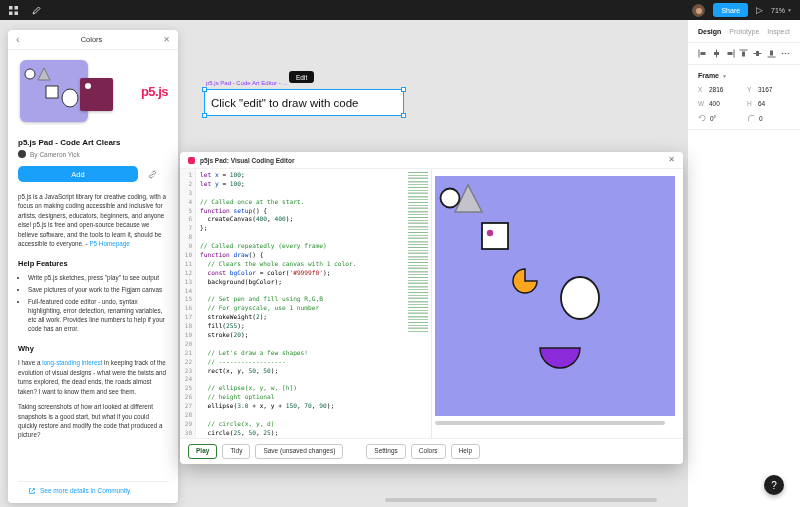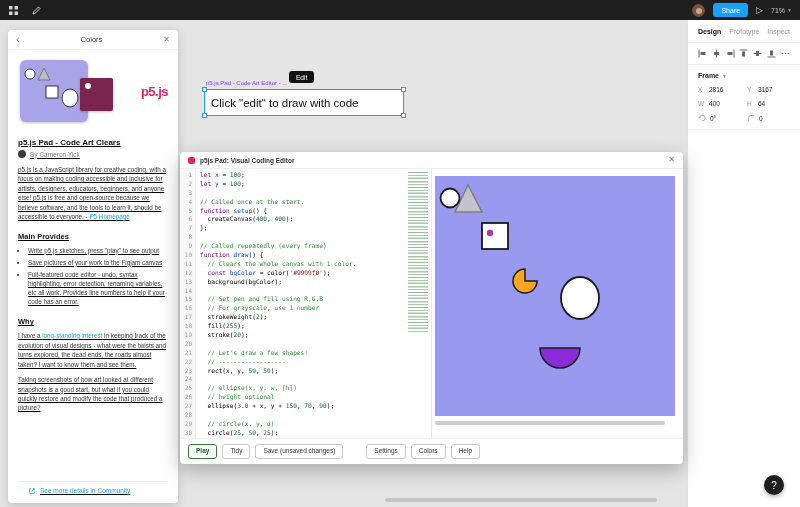--- a/index.html
+++ b/index.html
@@ -18,21 +18,21 @@
   .present-ic { color:#d0d0d0; font-size:9px; line-height:1; }
   .zoom { color:#cfcfcf; font-size:7px; display:flex; align-items:center; gap:2px; }
   .zoom .caret { font-size:5px; color:#9a9a9a; }
 
   
   .left-panel { position:absolute; left:8px; top:30px; bottom:4px; width:170px; background:#fff; border-radius:4px; box-shadow:0 2px 10px rgba(0,0,0,.18); z-index:20; display:flex; flex-direction:column; overflow:hidden; }
   .lp-header { height:20px; flex:0 0 20px; display:flex; align-items:center; padding:0 8px; border-bottom:1px solid #efefef; }
   .lp-back { color:#888; font-size:11px; line-height:1; cursor:default; }
   .lp-title { flex:1; text-align:center; font-size:7.5px; color:#333; }
   .lp-close { color:#888; font-size:8px; line-height:1; }
-  .lp-body { flex:1; padding:8px 10px 4px 10px; overflow:hidden; display:flex; flex-direction:column;text-decoration:underline; }
+  .lp-body { flex:1; padding:8px 10px 4px 10px; overflow:hidden; display:flex; flex-direction:column; }
   .thumbs { position:relative; height:74px; flex:0 0 74px; margin-bottom:6px; }
   .thumb-main { position:absolute; left:2px; top:2px; width:68px; height:62px; background:#a9a4e9; border-radius:6px; box-shadow:0 1px 3px rgba(0,0,0,.25); }
   .thumb-alt { position:absolute; left:62px; top:20px; width:33px; height:33px; background:#7b2450; border-radius:2px; box-shadow:0 1px 3px rgba(0,0,0,.25); }
   .thumb-alt::after { content:""; position:absolute; left:5px; top:5px; width:6px; height:6px; border-radius:50%; background:#fff; }
   .p5-logo { position:absolute; right:0px; top:26px; font-size:13px; font-weight:bold; color:#ed225d; letter-spacing:-0.5px; }
   .wg-name { font-size:8px; font-weight:bold; color:#111; margin-bottom:3px; }
   .byline { display:flex; align-items:center; gap:4px; font-size:6.5px; color:#777; margin-bottom:7px; }
   .byline .mini-avatar { width:8px; height:8px; border-radius:50%; background:#3b3b3b; }
   .add-row { display:flex; align-items:center; gap:10px; margin-bottom:9px; }
   .add-btn { width:120px; height:16px; background:#18a0fb; color:#fff; border:none; border-radius:5px; font-size:7.5px; font-family:inherit; }
@@ -149,22 +149,30 @@
         </svg>
       </div>
       <div class="thumb-alt"></div>
       <span class="p5-logo">p5.js</span>
     </div>
     <div class="wg-name">p5.js Pad - Code Art Clears</div>
     <div class="byline">
       <span class="mini-avatar"></span>
       <span>By Cameron Yick</span>
     </div>
+    <div class="add-row">
+      <button class="add-btn">Add</button>
+      <span class="link-ic">
+        <svg width="9" height="9" viewBox="0 0 10 10">
+            <path d="M4 6 L6 4 M3 5 L2 6 a1.7 1.7 0 0 0 2.4 2.4 L5.5 7.3 M7 5 L8 4 A1.7 1.7 0 0 0 5.6 1.6 L4.5 2.7" fill="none" stroke="#777" stroke-width="1" stroke-linecap="round"></path>
+          </svg>
+      </span>
+    </div>
     <p class="desc"><span>p5.js is a JavaScript library for creative coding, with a focus on making coding accessible and inclusive for artists, designers, educators, beginners, and anyone else! p5.js is free and open-source because we believe software, and the tools to learn it, should be accessible to everyone. - </span><a class="inline-link">P5 Homepage</a></p>
-    <div class="lp-h2">Main Provides</div>
+    <div class="lp-h2">Help Features</div>
     <ul class="features-list">
         <li>Write p5.js sketches, press "play" to see output</li>
         <li>Save pictures of your work to the Figjam canvas</li>
         <li>Full-featured code editor - undo, syntax highlighting, error detection, renaming variables, etc all work. Provides line numbers to help if your code has an error.</li>
       </ul>
     <div class="lp-h2">Why</div>
     <p class="why-p"><span>I have a </span><a class="inline-link">long-standing interest</a><span> in keeping track of the evolution of visual designs - what were the twists and turns explored, the dead ends, the roads almost taken? I want to know them and see them.</span></p>
     <p class="why-p">Taking screenshots of how art looked at different snapshots is a good start, but what if you could quickly restore and modify the code that produced a picture?</p>
     <div class="lp-footer">
       <svg width="8" height="8" viewBox="0 0 10 10">

